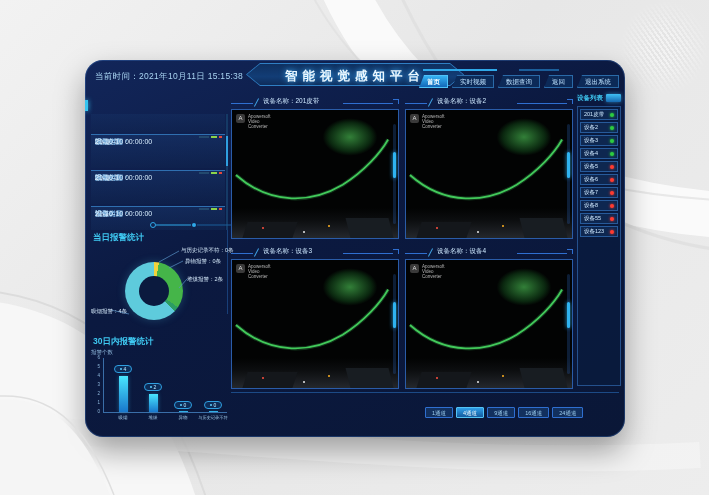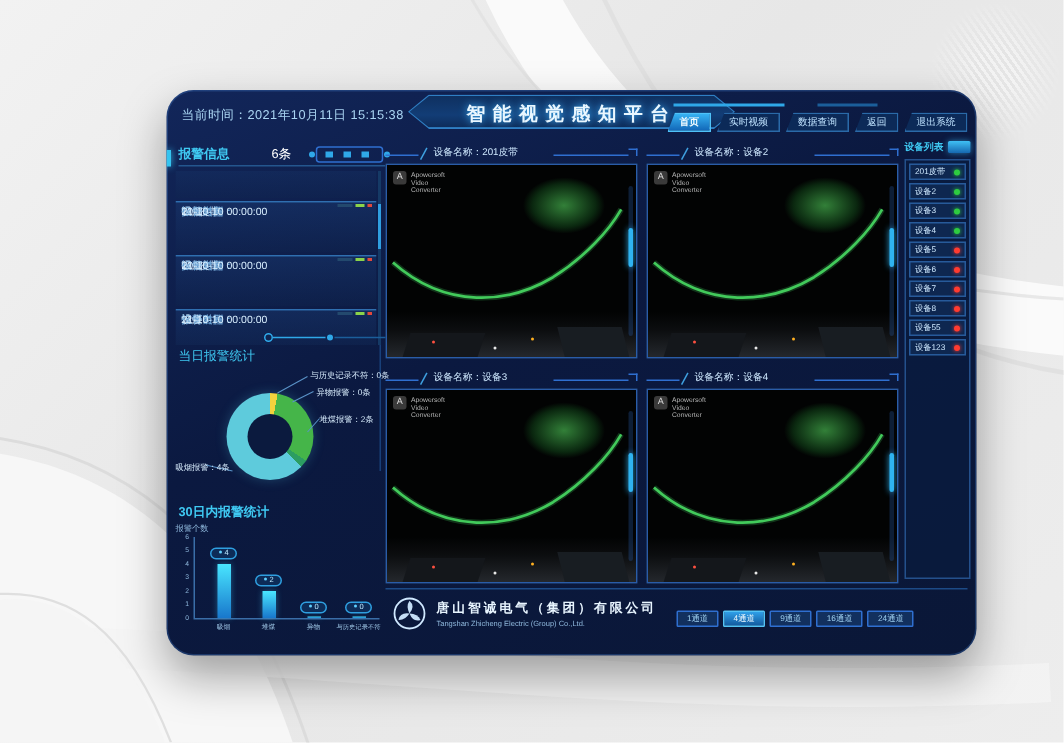--- a/index.html
+++ b/index.html
@@ -9,21 +9,21 @@
   .bgsvg{position:absolute;inset:0;z-index:0;}
   .hatch{position:absolute;right:0;top:0;width:300px;height:240px;z-index:0;opacity:.5;
         background:repeating-linear-gradient(55deg,rgba(255,255,255,.9) 0 2px,rgba(0,0,0,.03) 2px 4px);
         -webkit-mask-image:radial-gradient(closest-side at 85% 20%,#000 30%,transparent 100%);
         mask-image:radial-gradient(closest-side at 85% 20%,#000 30%,transparent 100%);}
   .fgsvg{position:absolute;inset:0;z-index:3;pointer-events:none;}
 
   .dash{position:absolute;left:85px;top:60px;width:540px;height:377px;z-index:2;
         border-radius:18px;overflow:hidden;
         background:linear-gradient(155deg,#12265a 0%,#0b1940 42%,#0a1737 100%);
-        box-shadow:0 14px 30px rgba(0,0,0,.35), inset 0 0 0 1px rgba(70,130,210,.3);margin-left:26px;}
+        box-shadow:0 14px 30px rgba(0,0,0,.35), inset 0 0 0 1px rgba(70,130,210,.3);}
   .dash *{position:absolute;box-sizing:border-box;}
 
   
   .time{left:10px;top:11px;font-size:8.5px;color:#a9d4f2;letter-spacing:.3px;white-space:nowrap;}
   .title-out{left:50%;top:3px;transform:translateX(-50%);width:218px;height:23px;background:#2f7fc4;
              clip-path:polygon(14px 0,calc(100% - 14px) 0,100% 50%,calc(100% - 14px) 100%,14px 100%,0 50%);}
   .title-in{left:1px;top:1px;right:1px;bottom:1px;background:linear-gradient(180deg,#0f3060,#123d76 60%,#0e2c5a);
             clip-path:polygon(13px 0,calc(100% - 13px) 0,100% 50%,calc(100% - 13px) 100%,13px 100%,0 50%);
             display:flex;align-items:flex-end;justify-content:center;position:absolute;}
   .title-txt{position:static!important;font-size:12.5px;font-weight:bold;color:#e9f7ff;letter-spacing:5px;text-shadow:0 0 6px #3fb6ff;}
@@ -46,21 +46,21 @@
          border-top:1px solid #2f6fb0;cursor:pointer;}
   .acard:first-child{margin-top:-16px;}
   .acard .ln{position:relative!important;display:block;font-size:7px;line-height:10px;color:#6fa7d8;white-space:nowrap;}
   .acard .ln b{font-weight:normal;color:#d9efff;}
   .ind{position:absolute!important;top:1px;right:3px;display:flex;gap:2px;align-items:center;}
   .ind i{position:static!important;display:block;width:6px;height:2px;}
   .ind .d1{background:#23496e;width:10px;}.ind .d2{background:#8bd34a;}.ind .d3{background:#e2483c;width:3px;}
   .ascroll{left:141px;top:54px;width:2px;height:116px;background:#153a66;}
   .ascroll i{position:absolute;left:0;top:22px;width:2px;height:30px;background:#2f9fe0;}
 
-  .today-h{left:8px;top:172px;font-size:8.5px;font-weight:normal;color:#3fc9f2;}
+  .today-h{left:8px;top:172px;font-size:8.5px;font-weight:bold;color:#3fc9f2;}
   .circuit2{left:62px;top:158px;}
   .vline{left:142px;top:170px;width:1px;height:84px;background:rgba(40,110,190,.45);}
 
   .donut-blk{left:4px;top:186px;width:150px;height:92px;}
   .donut{left:36px;top:16px;width:58px;height:58px;border-radius:50%;
          background:conic-gradient(#f2d23d 0deg 10deg,#45b549 10deg 124deg,#2c9d62 124deg 134deg,#5ecbdc 134deg 360deg);
          box-shadow:0 0 8px rgba(80,200,230,.25);}
   .donut::after{content:"";position:absolute;left:14px;top:14px;right:14px;bottom:14px;border-radius:50%;background:#0b1a3e;}
   .dlab{font-size:5.5px;color:#d5e9fa;white-space:nowrap;}
   .dl0{left:2px;top:62px;}.dl1{left:98px;top:30px;}.dl2{left:96px;top:12px;}.dl3{left:92px;top:1px;}
@@ -154,32 +154,20 @@
   <div class="nav-line2"></div>
   <div class="nav">
     <div class="btn active">首页</div>
     <div class="btn">实时视频</div>
     <div class="btn">数据查询</div>
     <div class="btn">返回</div>
     <div class="btn">退出系统</div>
   </div>
 
   <div class="edge-tag"></div>
-  <div class="alarm-h">
-    <span class="t">报警信息</span>
-    <span class="c">6条</span>
-    <svg class="circuit1" width="56" height="20" viewBox="0 0 56 20">
-      <rect x="6" y="5" width="44" height="10" rx="2" fill="none" stroke="#2f6fd0" stroke-width="1"></rect>
-      <rect x="12" y="8" width="5" height="4" fill="#2fa8e8"></rect>
-        <rect x="24" y="8" width="5" height="4" fill="#2fa8e8"></rect>
-        <rect x="36" y="8" width="5" height="4" fill="#2fa8e8"></rect>
-      <circle cx="3" cy="10" r="2" fill="#2fa8e8"></circle>
-        <circle cx="53" cy="10" r="2" fill="#2fa8e8"></circle>
-    </svg>
-  </div>
   <div class="alist">
     <div class="acard">
 
       <span class="ln"></span>
       <span class="ln"></span>
       <span class="ln"></span>
     </div>
     <div class="acard">
       <span class="ind">
           <i class="d1"></i>
@@ -467,34 +455,20 @@
           <span class="st offline"></span>
         </div>
       <div class="drow">
           <span class="nm">设备123</span>
           <span class="st offline"></span>
         </div>
     </div>
   </div>
 
   <div class="foot-line"></div>
-  <div class="brand">
-    <svg width="24" height="24" viewBox="0 0 24 24">
-      <circle cx="12" cy="12" r="10" fill="none" stroke="#cfe8ff" stroke-width="1.2"></circle>
-      <g fill="#cfe8ff" opacity="0.95">
-        <path d="M12 12 Q16 7 12 3.5 Q9.5 7 12 12"></path>
-        <path d="M12 12 Q16 7 12 3.5 Q9.5 7 12 12" transform="rotate(120 12 12)"></path>
-        <path d="M12 12 Q16 7 12 3.5 Q9.5 7 12 12" transform="rotate(240 12 12)"></path>
-      </g>
-    </svg>
-    <span class="bt">
-      <span class="cn">唐山智诚电气（集团）有限公司</span>
-      <span class="en">Tangshan Zhicheng Electric (Group) Co.,Ltd.</span>
-    </span>
-  </div>
   <div class="chans">
     <span class="cb">1通道</span>
     <span class="cb active">4通道</span>
     <span class="cb">9通道</span>
     <span class="cb">16通道</span>
     <span class="cb">24通道</span>
   </div>
 </div>
 
 <svg class="fgsvg" viewBox="0 0 709 495">

